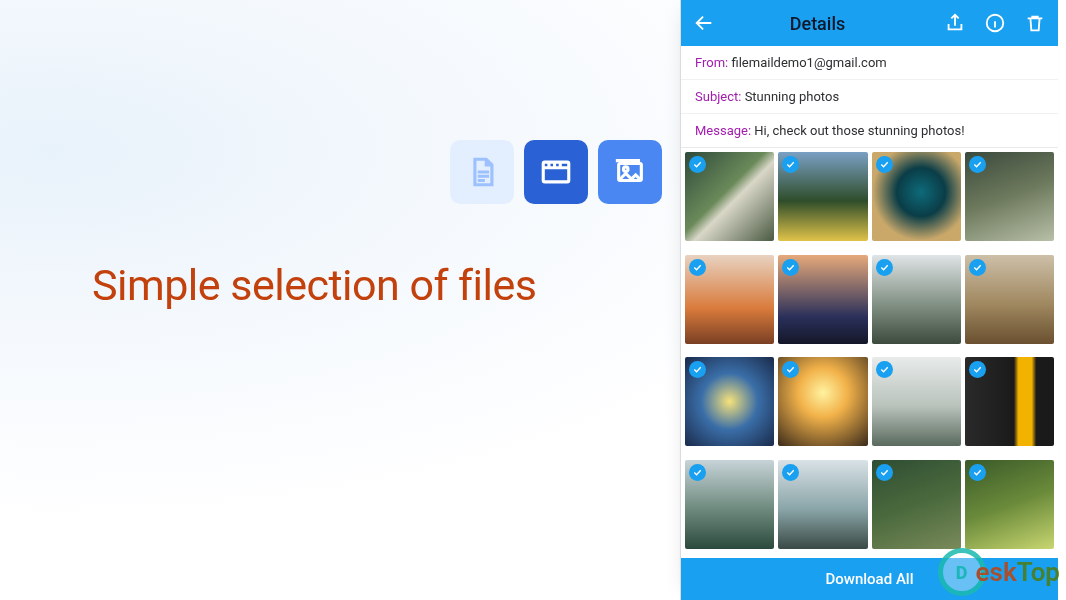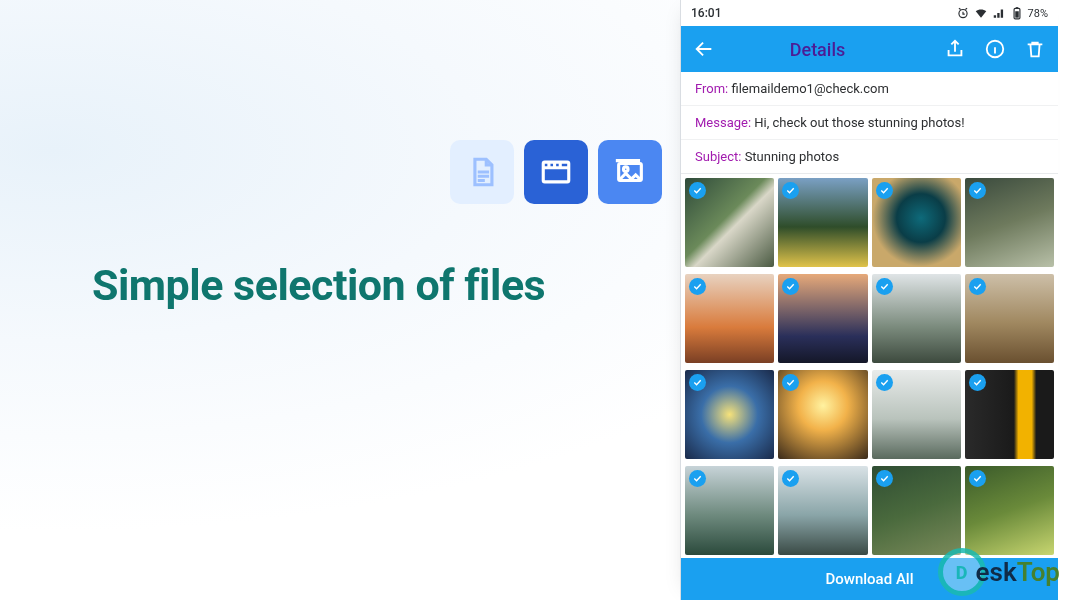--- a/index.html
+++ b/index.html
@@ -31,22 +31,22 @@
   .icon-tile svg { width: 34px; height: 34px; fill: none; stroke: #fff; stroke-width: 2.2; }
   .tile-doc svg { stroke: #9dc0ff; }
   .headline {
     position: absolute;
     top: 260px;
     left: 92px;
     width: 580px;
   }
   .headline .line1 {
     font-size: 43px;
-    font-weight: 700;
-    color: #0f766e;
+    font-weight: 400;
+    color: #c2410c;
     letter-spacing: -0.5px;
   }
   .headline .line2 {
     font-size: 35px;
     font-weight: 400;
     color: #6a7380;
     margin-top: 4px;
     letter-spacing: -0.3px;
   }
 
@@ -74,21 +74,21 @@
   }
   .status-bar .time { font-weight: 500; }
   .status-bar .spacer { flex: 1; }
   .status-bar .sys { display: flex; align-items: center; gap: 4px; }
   .status-bar .sys svg { width: 14px; height: 14px; fill: #2b2f33; }
   .status-bar .batt-text { font-size: 11px; }
 
   .app-bar {
     height: 46px;
     background: #1aa0f0;
-    color: #4c1d95;
+    color: #0f172a;
     display: flex;
     align-items: center;
     padding: 0 12px;
     gap: 14px;
   }
   .app-bar .title { flex: 1; text-align: center; font-size: 18px; font-weight: 500; margin-left: -24px; }
   .ab-icon { width: 22px; height: 22px; display:flex; align-items:center; justify-content:center; cursor:pointer; }
   .ab-icon svg { width: 22px; height: 22px; fill: none; stroke: #fff; stroke-width: 2; }
   .ab-right { display:flex; gap:18px; }
 
@@ -152,21 +152,21 @@
     color: #2f6b7a;
     opacity: .85;
     pointer-events: none;
   }
   .watermark .circ {
     width: 48px; height: 48px; border: 5px solid #1bbab0; border-radius: 50%;
     display:flex; align-items:center; justify-content:center; margin-right:-10px;
     background: rgba(255,255,255,.4);
   }
   .watermark .circ span { color:#1bbab0; font-size:18px; font-weight:800; }
-  .watermark .esk { color:#0f172a; }
+  .watermark .esk { color:#c2410c; }
   .watermark .top { color:#4d7c0f; }
 </style>
 </head>
 <body>
 
 <div class="icon-row">
   <div class="icon-tile tile-doc">
     <svg viewBox="0 0 24 24">
         <path d="M7 3h8l4 4v14H7z"></path>
         <path d="M15 3v4h4"></path>
@@ -188,43 +188,20 @@
       </svg>
   </div>
 </div>
 
 <div class="headline">
   <div class="line1">Simple selection of files</div>
 </div>
 
 <div class="phone">
 
-  <div class="status-bar">
-    <span class="time">16:01</span>
-    <span class="spacer"></span>
-    <span class="sys">
-      <svg viewBox="0 0 24 24">
-          <circle cx="12" cy="13" r="7" fill="none" stroke="#2b2f33" stroke-width="2"></circle>
-          <path d="M12 10v4h3" stroke="#2b2f33" stroke-width="2" fill="none"></path>
-          <path d="M5 4l3 2M19 4l-3 2" stroke="#2b2f33" stroke-width="2"></path>
-        </svg>
-      <svg viewBox="0 0 24 24">
-          <path d="M12 20l9-11c-5-4-13-4-18 0z"></path>
-        </svg>
-      <svg viewBox="0 0 24 24">
-          <path d="M3 20h4v-4H3zM9 20h4V12H9zM15 20h4V6h-4z"></path>
-        </svg>
-      <svg viewBox="0 0 24 24">
-          <rect x="7" y="4" width="10" height="18" rx="2" fill="none" stroke="#2b2f33" stroke-width="2"></rect>
-          <rect x="9" y="9" width="6" height="11"></rect>
-          <rect x="10" y="2" width="4" height="2"></rect>
-        </svg>
-      <span class="batt-text">78%</span>
-    </span>
-  </div>
 
   <div class="app-bar">
     <span class="ab-icon">
       <svg viewBox="0 0 24 24">
           <path d="M20 12H5M11 5l-7 7 7 7"></path>
         </svg>
     </span>
     <span class="title">Details</span>
     <span class="ab-right">
       <span class="ab-icon">
@@ -242,27 +219,27 @@
       <span class="ab-icon">
         <svg viewBox="0 0 24 24">
             <path d="M4 7h16M9 7V5h6v2M7 7l1 13h8l1-13"></path>
           </svg>
       </span>
     </span>
   </div>
 
   <div class="meta-section">
     <div class="meta-row">
-      <span class="lbl">From: </span><span>filemaildemo1@check.com</span>
+      <span class="lbl">From: </span><span>filemaildemo1@gmail.com</span>
+    </div>
+    <div class="meta-row">
+      <span class="lbl">Subject: </span><span>Stunning photos</span>
     </div>
     <div class="meta-row">
       <span class="lbl">Message: </span><span>Hi, check out those stunning photos!</span>
-    </div>
-    <div class="meta-row">
-      <span class="lbl">Subject: </span><span>Stunning photos</span>
     </div>
   </div>
 
   <div class="grid" id="grid">
       <div class="thumb">
         <div class="img" style="background: linear-gradient(135deg, rgb(46, 74, 58) 0%, rgb(107, 138, 90) 45%, rgb(217, 215, 200) 55%, rgb(74, 90, 66) 100%);"></div>
         <div class="check">
           <svg viewBox="0 0 24 24">
             <path d="M5 12l5 5L19 7"></path>
           </svg>

